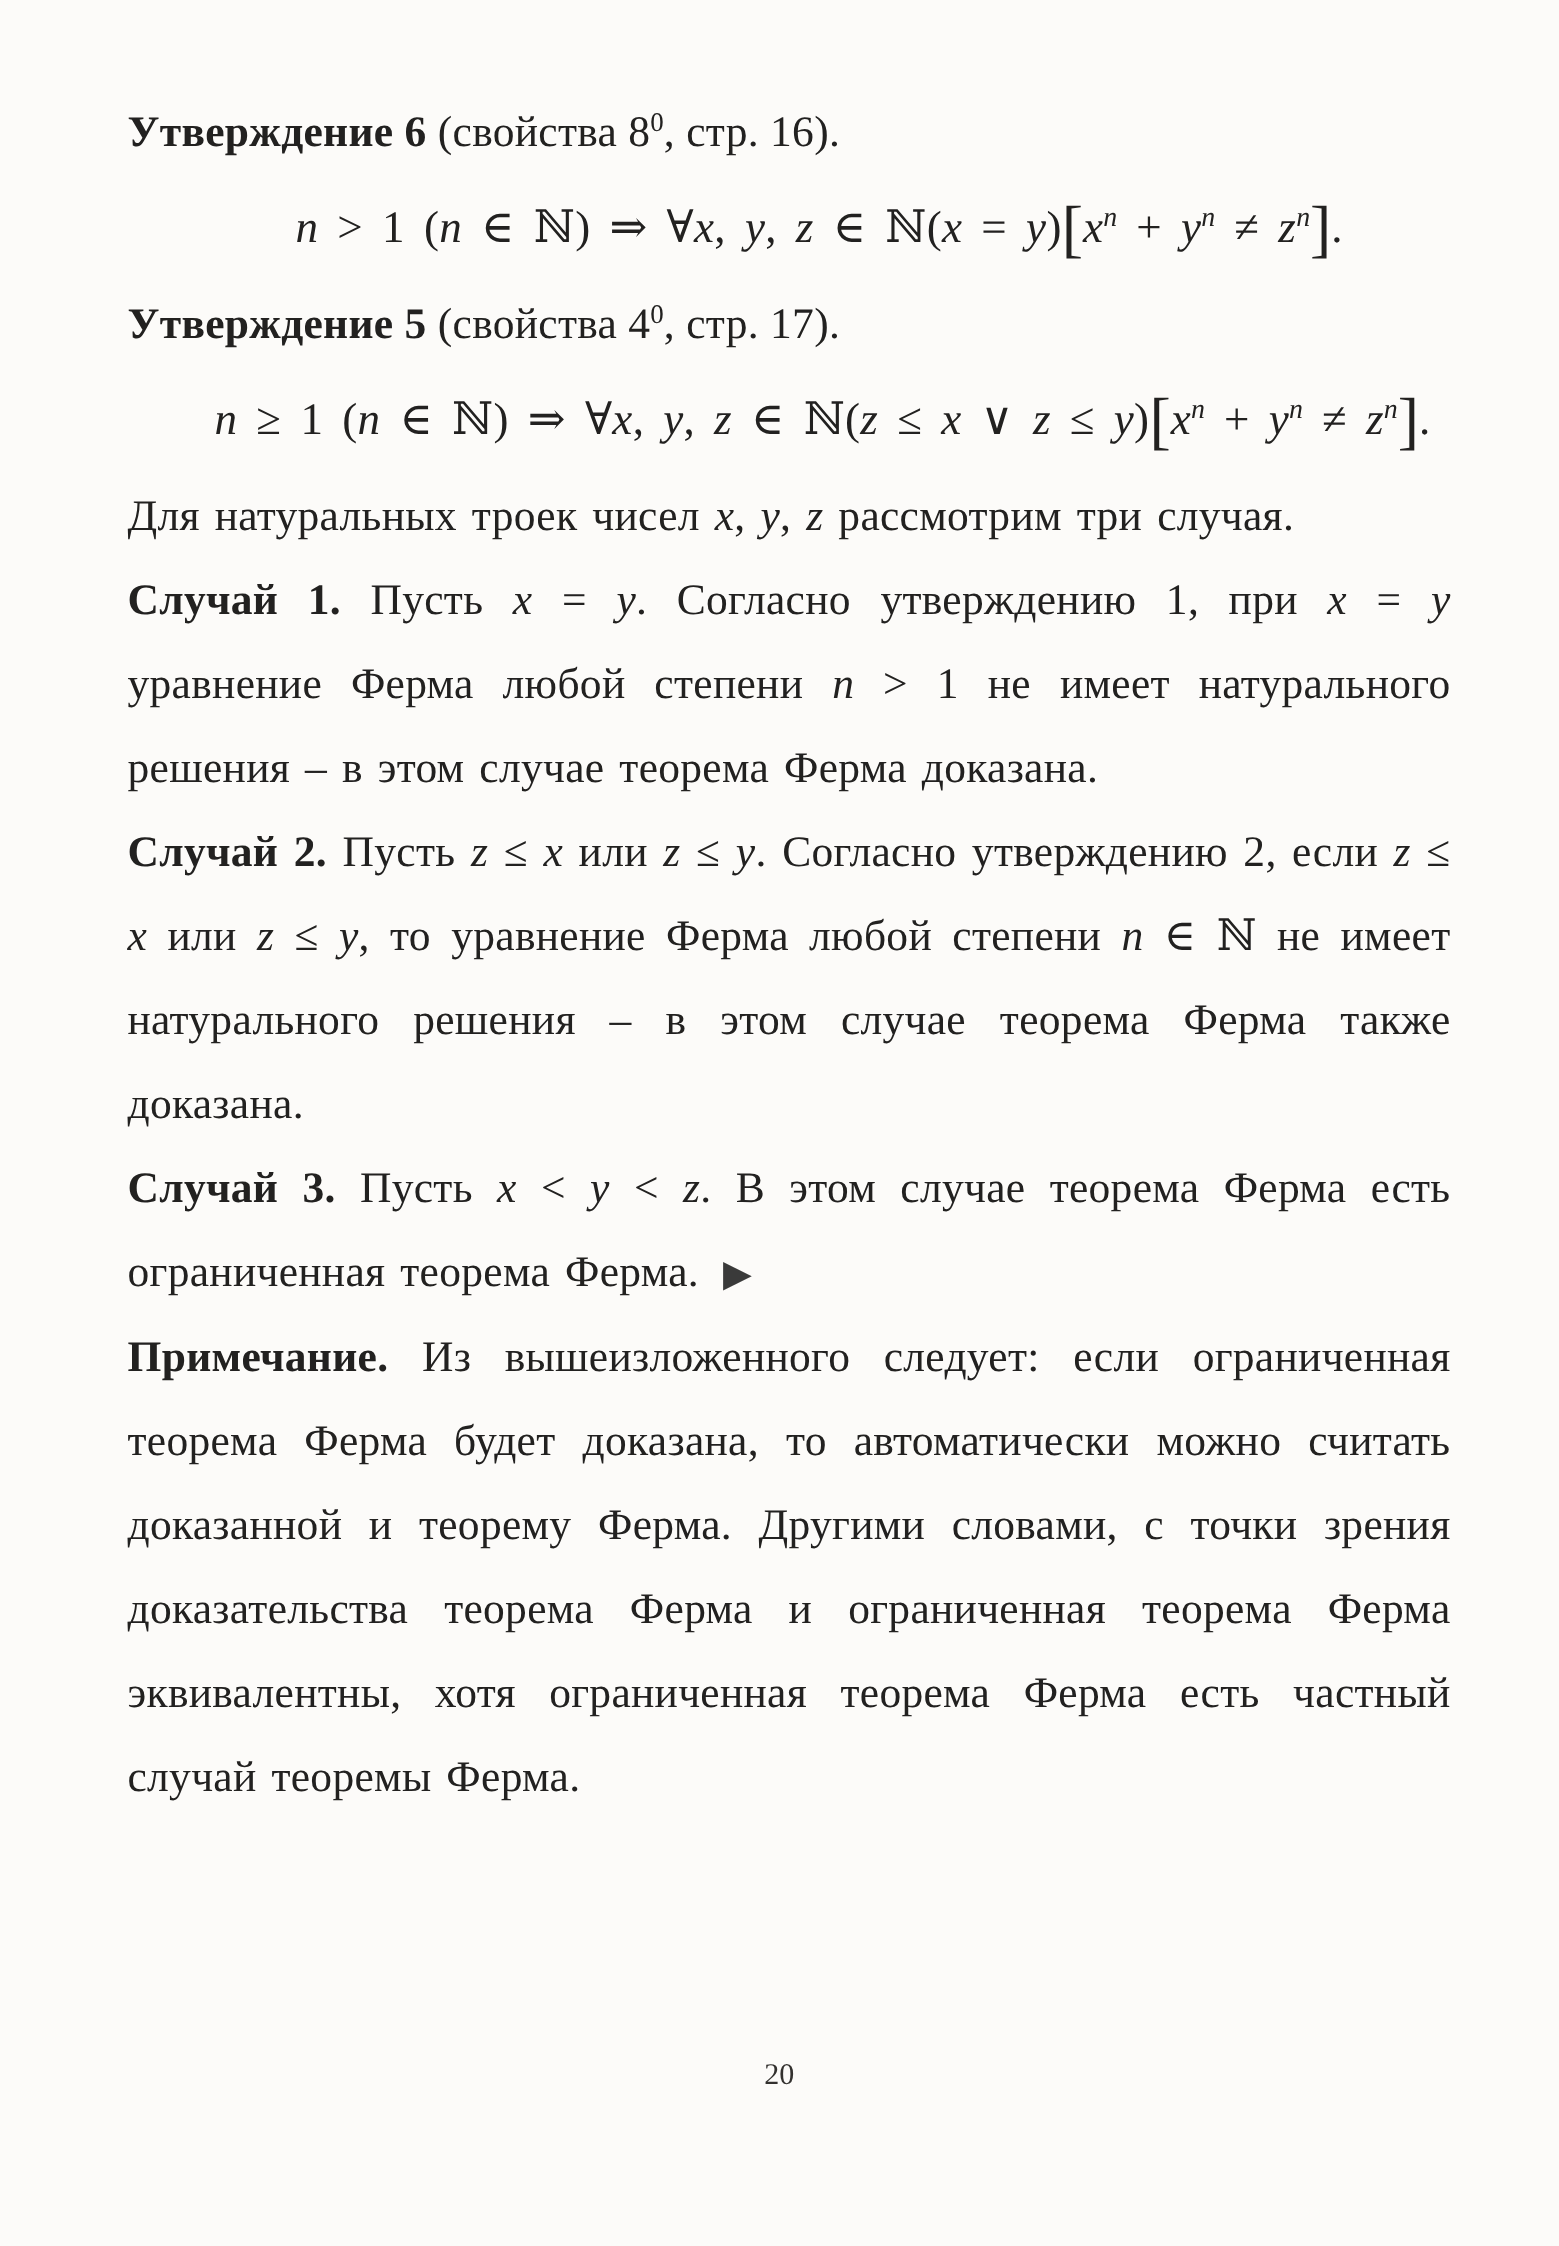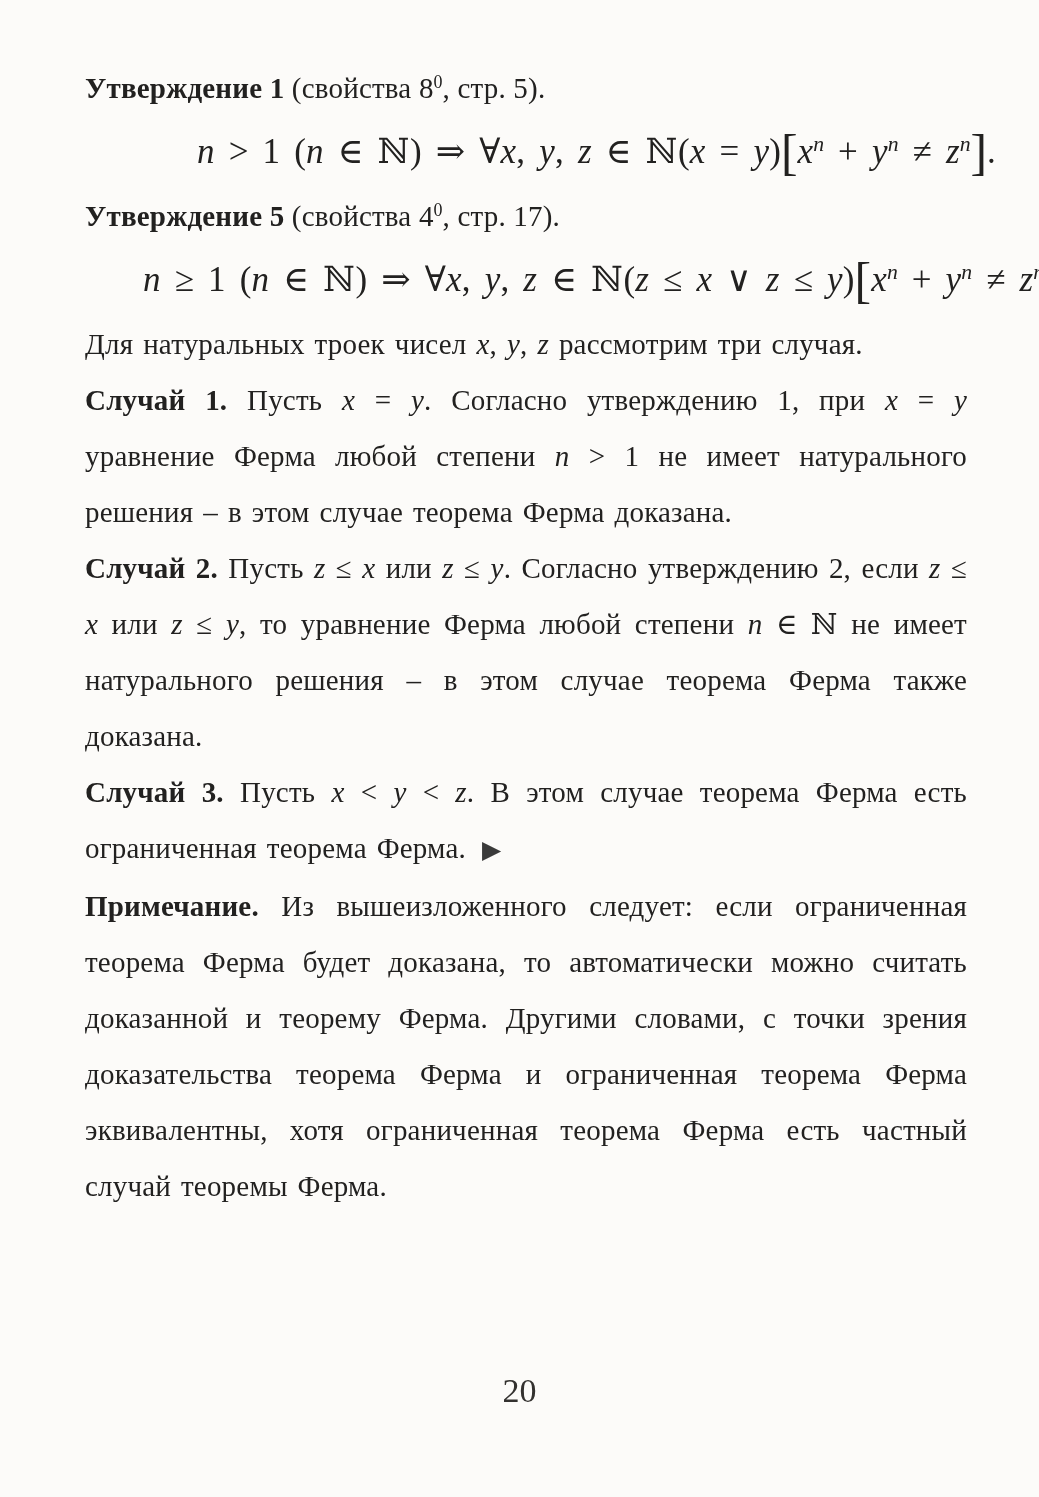--- a/index.html
+++ b/index.html
@@ -33,21 +33,21 @@
   }
   .heading {
     text-align: left;
   }
   .paragraph {
     text-align: justify;
     word-spacing: 2.5px;
   }
   .formula {
     text-align: left;
-    font-size: 35px;
+    font-size: 30px;
     margin: 8px 0;
     word-spacing: 5px;
     white-space: nowrap;
   }
   [data-name="statement-1-formula"] { padding-left: 112px; }
   [data-name="statement-2-formula"] { padding-left: 58px; }
   .run-b { font-weight: bold; }
   .run-i { font-style: italic; }
   .run-n { }
   .run-sup {
@@ -75,30 +75,30 @@
     color: #3a3a3a;
     padding-left: 16px;
     letter-spacing: 0;
   }
   .page-number {
     position: absolute;
     top: 1372px;
     left: 0;
     width: 100%;
     text-align: center;
-    font-size: 34px;
+    font-size: 20px;
     color: #33312f;
   }
 </style>
 </head>
 <body>
 
 <div class="page" data-name="page">
   <main id="doc" data-name="document-text">
-      <div class="block heading" data-name="statement-1-heading"><span class="run-b" data-name="text-run">Утверждение 1</span><span class="run-n" data-name="text-run"> (свойства 8</span><span class="run-sup" data-name="text-run">0</span><span class="run-n" data-name="text-run">, стр. 5).</span></div>
+      <div class="block heading" data-name="statement-1-heading"><span class="run-b" data-name="text-run">Утверждение 6</span><span class="run-n" data-name="text-run"> (свойства 8</span><span class="run-sup" data-name="text-run">0</span><span class="run-n" data-name="text-run">, стр. 16).</span></div>
       <div class="block formula" data-name="statement-1-formula"><span class="run-i" data-name="text-run">n</span><span class="run-n" data-name="text-run"> &gt; 1 (</span><span class="run-i" data-name="text-run">n</span><span class="run-n" data-name="text-run"> ∈ ℕ) ⇒ ∀</span><span class="run-i" data-name="text-run">x</span><span class="run-n" data-name="text-run">, </span><span class="run-i" data-name="text-run">y</span><span class="run-n" data-name="text-run">, </span><span class="run-i" data-name="text-run">z</span><span class="run-n" data-name="text-run"> ∈ ℕ(</span><span class="run-i" data-name="text-run">x</span><span class="run-n" data-name="text-run"> = </span><span class="run-i" data-name="text-run">y</span><span class="run-n" data-name="text-run">)</span><span class="run-brk" data-name="text-run">[</span><span class="run-i" data-name="text-run">x</span><span class="run-supi" data-name="text-run">n</span><span class="run-n" data-name="text-run"> + </span><span class="run-i" data-name="text-run">y</span><span class="run-supi" data-name="text-run">n</span><span class="run-n" data-name="text-run"> ≠ </span><span class="run-i" data-name="text-run">z</span><span class="run-supi" data-name="text-run">n</span><span class="run-brk" data-name="text-run">]</span><span class="run-n" data-name="text-run">.</span></div>
       <div class="block heading" data-name="statement-2-heading"><span class="run-b" data-name="text-run">Утверждение 5</span><span class="run-n" data-name="text-run"> (свойства 4</span><span class="run-sup" data-name="text-run">0</span><span class="run-n" data-name="text-run">, стр. 17).</span></div>
       <div class="block formula" data-name="statement-2-formula"><span class="run-i" data-name="text-run">n</span><span class="run-n" data-name="text-run"> ≥ 1 (</span><span class="run-i" data-name="text-run">n</span><span class="run-n" data-name="text-run"> ∈ ℕ) ⇒ ∀</span><span class="run-i" data-name="text-run">x</span><span class="run-n" data-name="text-run">, </span><span class="run-i" data-name="text-run">y</span><span class="run-n" data-name="text-run">, </span><span class="run-i" data-name="text-run">z</span><span class="run-n" data-name="text-run"> ∈ ℕ(</span><span class="run-i" data-name="text-run">z</span><span class="run-n" data-name="text-run"> ≤ </span><span class="run-i" data-name="text-run">x</span><span class="run-n" data-name="text-run"> ∨ </span><span class="run-i" data-name="text-run">z</span><span class="run-n" data-name="text-run"> ≤ </span><span class="run-i" data-name="text-run">y</span><span class="run-n" data-name="text-run">)</span><span class="run-brk" data-name="text-run">[</span><span class="run-i" data-name="text-run">x</span><span class="run-supi" data-name="text-run">n</span><span class="run-n" data-name="text-run"> + </span><span class="run-i" data-name="text-run">y</span><span class="run-supi" data-name="text-run">n</span><span class="run-n" data-name="text-run"> ≠ </span><span class="run-i" data-name="text-run">z</span><span class="run-supi" data-name="text-run">n</span><span class="run-brk" data-name="text-run">]</span><span class="run-n" data-name="text-run">.</span></div>
       <div class="block paragraph" data-name="intro-paragraph"><span class="run-n" data-name="text-run">Для натуральных троек чисел </span><span class="run-i" data-name="text-run">x</span><span class="run-n" data-name="text-run">, </span><span class="run-i" data-name="text-run">y</span><span class="run-n" data-name="text-run">, </span><span class="run-i" data-name="text-run">z</span><span class="run-n" data-name="text-run"> рассмотрим три случая.</span></div>
       <div class="block paragraph" data-name="case-1-paragraph"><span class="run-b" data-name="text-run">Случай 1.</span><span class="run-n" data-name="text-run"> Пусть </span><span class="run-i" data-name="text-run">x</span><span class="run-n" data-name="text-run"> = </span><span class="run-i" data-name="text-run">y</span><span class="run-n" data-name="text-run">. Согласно утверждению 1, при </span><span class="run-i" data-name="text-run">x</span><span class="run-n" data-name="text-run"> = </span><span class="run-i" data-name="text-run">y</span><span class="run-n" data-name="text-run"> уравнение Ферма любой степени </span><span class="run-i" data-name="text-run">n</span><span class="run-n" data-name="text-run"> &gt; 1 не имеет натурального решения – в этом случае теорема Ферма доказана.</span></div>
       <div class="block paragraph" data-name="case-2-paragraph"><span class="run-b" data-name="text-run">Случай 2.</span><span class="run-n" data-name="text-run"> Пусть </span><span class="run-i" data-name="text-run">z</span><span class="run-n" data-name="text-run"> ≤ </span><span class="run-i" data-name="text-run">x</span><span class="run-n" data-name="text-run"> или </span><span class="run-i" data-name="text-run">z</span><span class="run-n" data-name="text-run"> ≤ </span><span class="run-i" data-name="text-run">y</span><span class="run-n" data-name="text-run">. Согласно утверждению 2, если </span><span class="run-i" data-name="text-run">z</span><span class="run-n" data-name="text-run"> ≤ </span><span class="run-i" data-name="text-run">x</span><span class="run-n" data-name="text-run"> или </span><span class="run-i" data-name="text-run">z</span><span class="run-n" data-name="text-run"> ≤ </span><span class="run-i" data-name="text-run">y</span><span class="run-n" data-name="text-run">, то уравнение Ферма любой степени </span><span class="run-i" data-name="text-run">n</span><span class="run-n" data-name="text-run"> ∈ ℕ  не имеет натурального решения – в этом случае теорема Ферма также доказана.</span></div>
       <div class="block paragraph" data-name="case-3-paragraph"><span class="run-b" data-name="text-run">Случай 3.</span><span class="run-n" data-name="text-run"> Пусть </span><span class="run-i" data-name="text-run">x</span><span class="run-n" data-name="text-run"> &lt; </span><span class="run-i" data-name="text-run">y</span><span class="run-n" data-name="text-run"> &lt; </span><span class="run-i" data-name="text-run">z</span><span class="run-n" data-name="text-run">. В этом случае теорема Ферма есть ограниченная теорема Ферма.</span><span class="run-tri" data-name="proof-end-triangle-icon">▶</span></div>
       <div class="block paragraph" data-name="note-paragraph"><span class="run-b" data-name="text-run">Примечание.</span><span class="run-n" data-name="text-run"> Из вышеизложенного следует: если ограниченная теорема Ферма будет доказана, то автоматически можно считать доказанной и теорему Ферма. Другими словами, с точки зрения доказательства теорема Ферма и ограниченная теорема Ферма эквивалентны, хотя ограниченная теорема Ферма есть частный случай теоремы Ферма.</span></div>
     </main>
   <div class="page-number" data-name="page-number">20</div>

